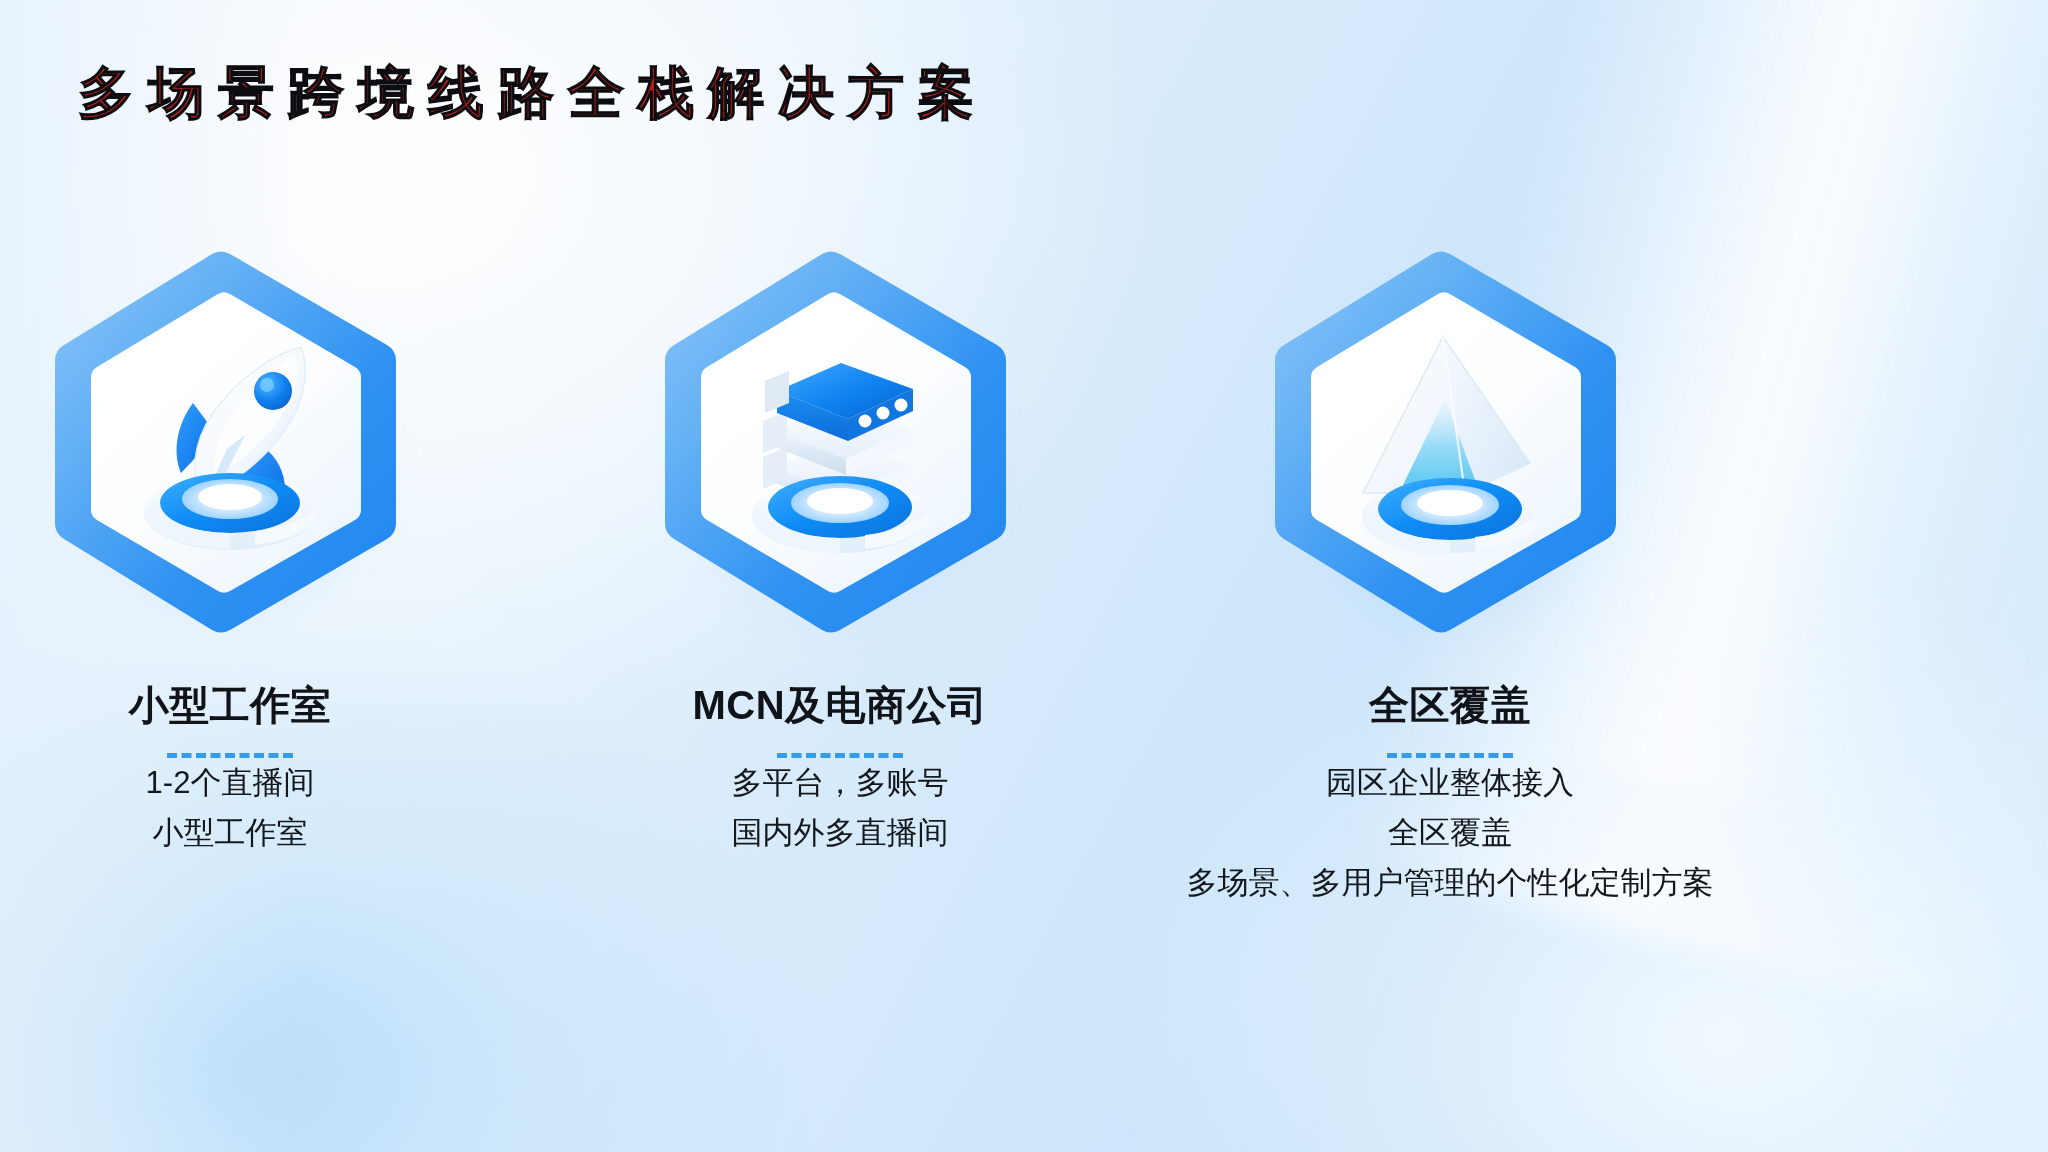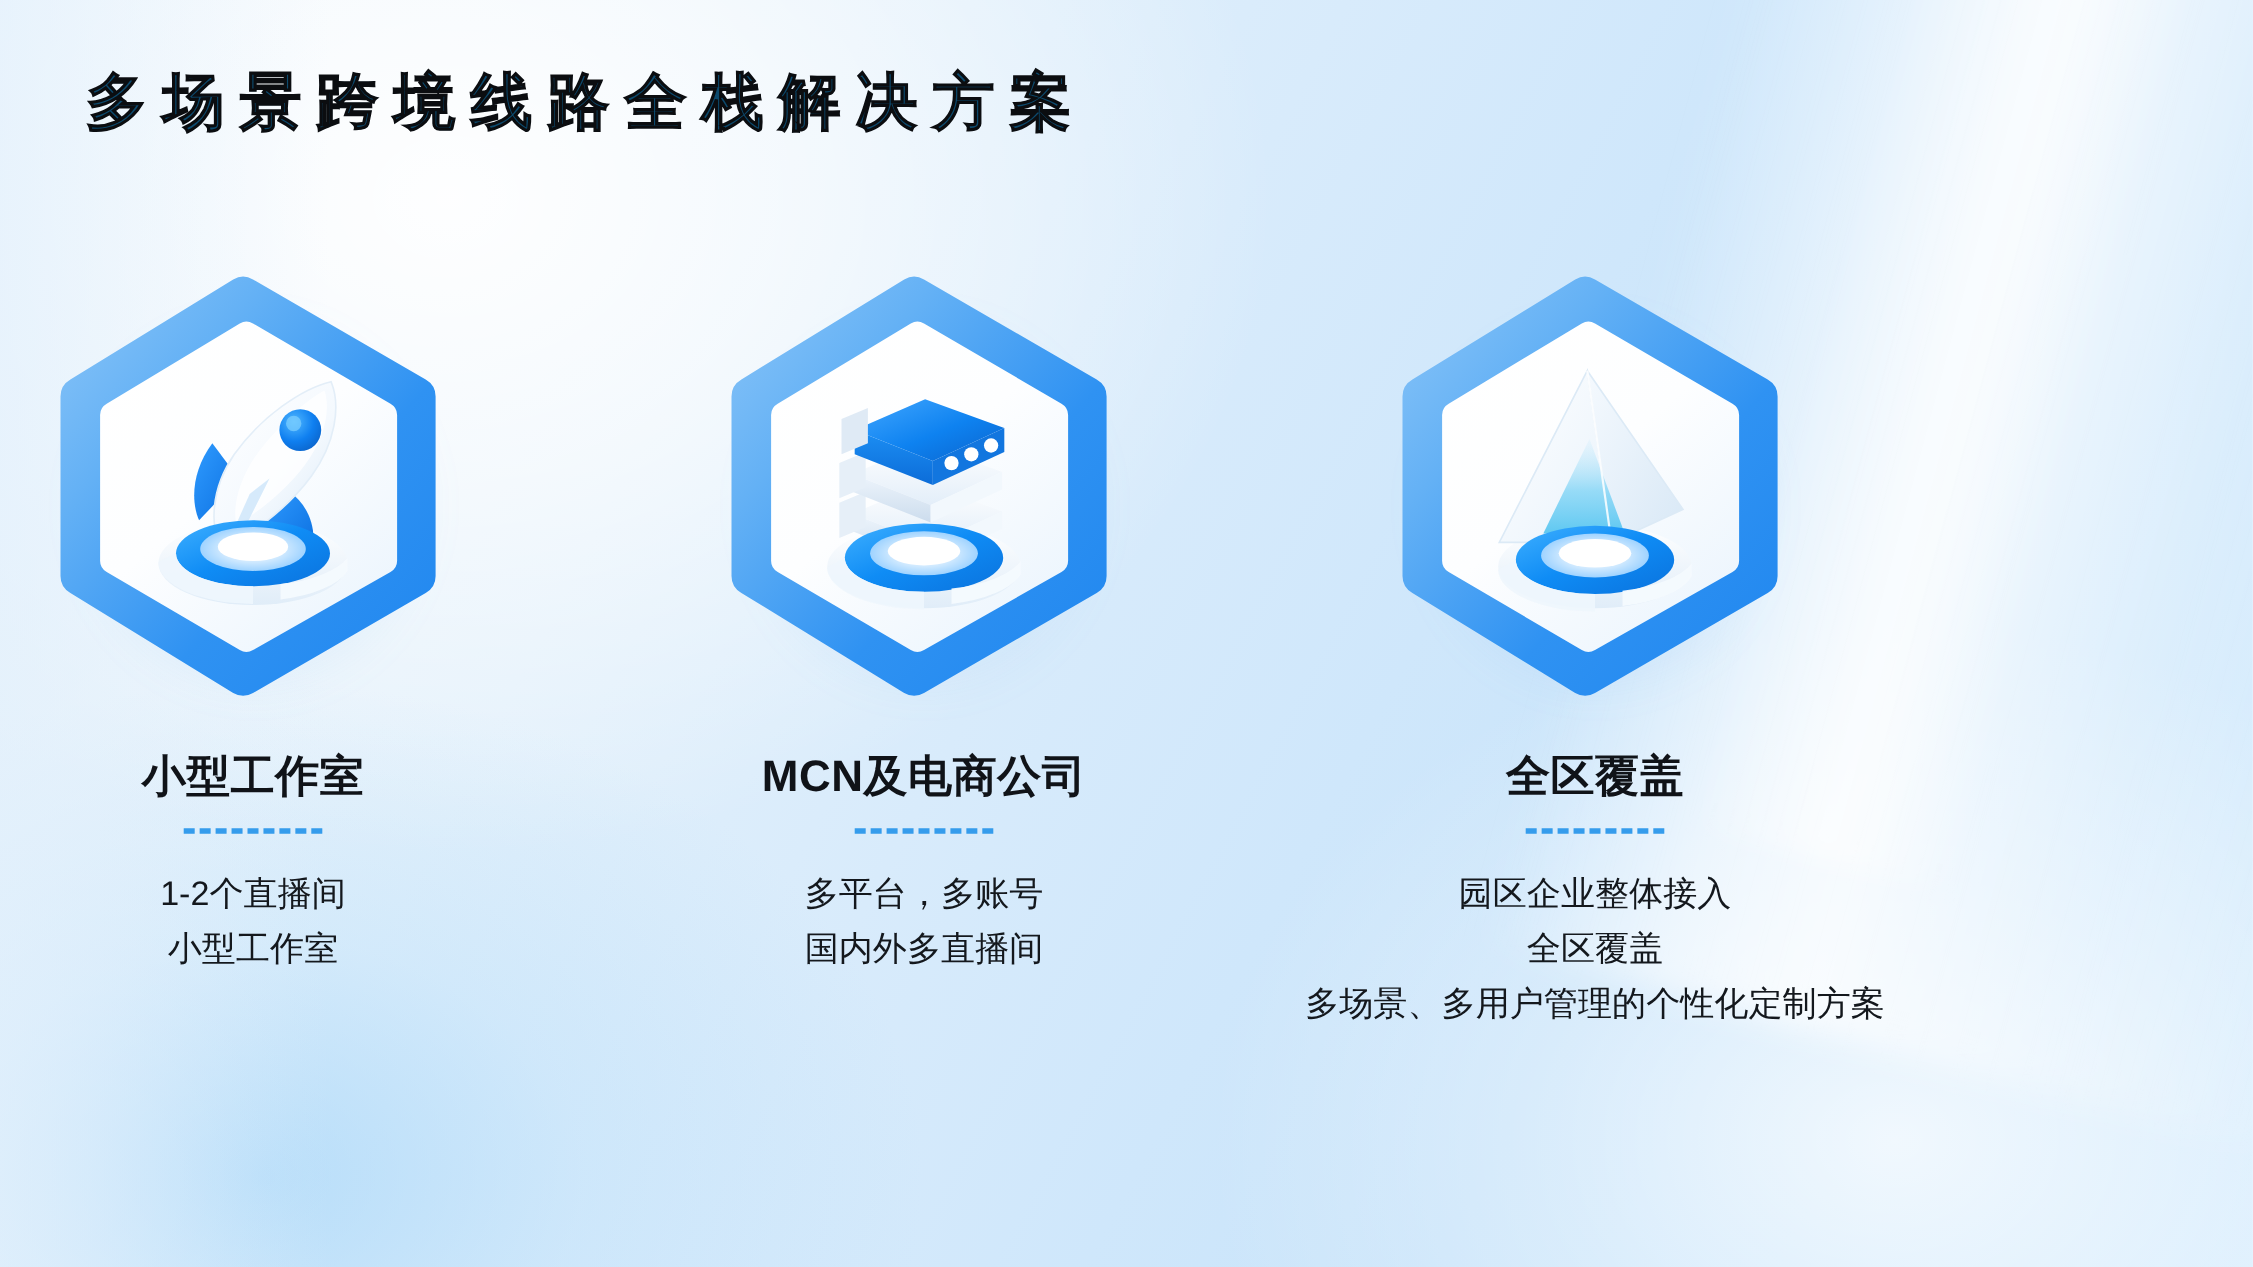--- a/index.html
+++ b/index.html
@@ -92,21 +92,21 @@
   }
 
   
   .title {
     position: absolute;
     left: 78px;
     top: 62px;
     font-size: 56px;
     line-height: 1.12;
     font-weight: 900;
-    color: #0c4a6e;
+    color: #b91c1c;
     letter-spacing: 14px;
     white-space: nowrap;
     -webkit-text-stroke: 1.2px #0b0d10;
   }
 
   
   .cards {
     position: absolute;
     left: 0;
     right: 0;
@@ -164,21 +164,20 @@
     text-align: center;
     white-space: nowrap;
   }
   .divider {
     margin-top: 20px;
     width: 126px;
     height: 0;
     border-top: 5px dashed #359cec;
   }
   .card-body {
-    margin-top: 30px;
     text-align: center;
     font-size: 31px;
     line-height: 1.62;
     color: #14181d;
     font-weight: 500;
     white-space: nowrap;
   }
   .card-body .line { display: block; }
 </style>
 </head>

